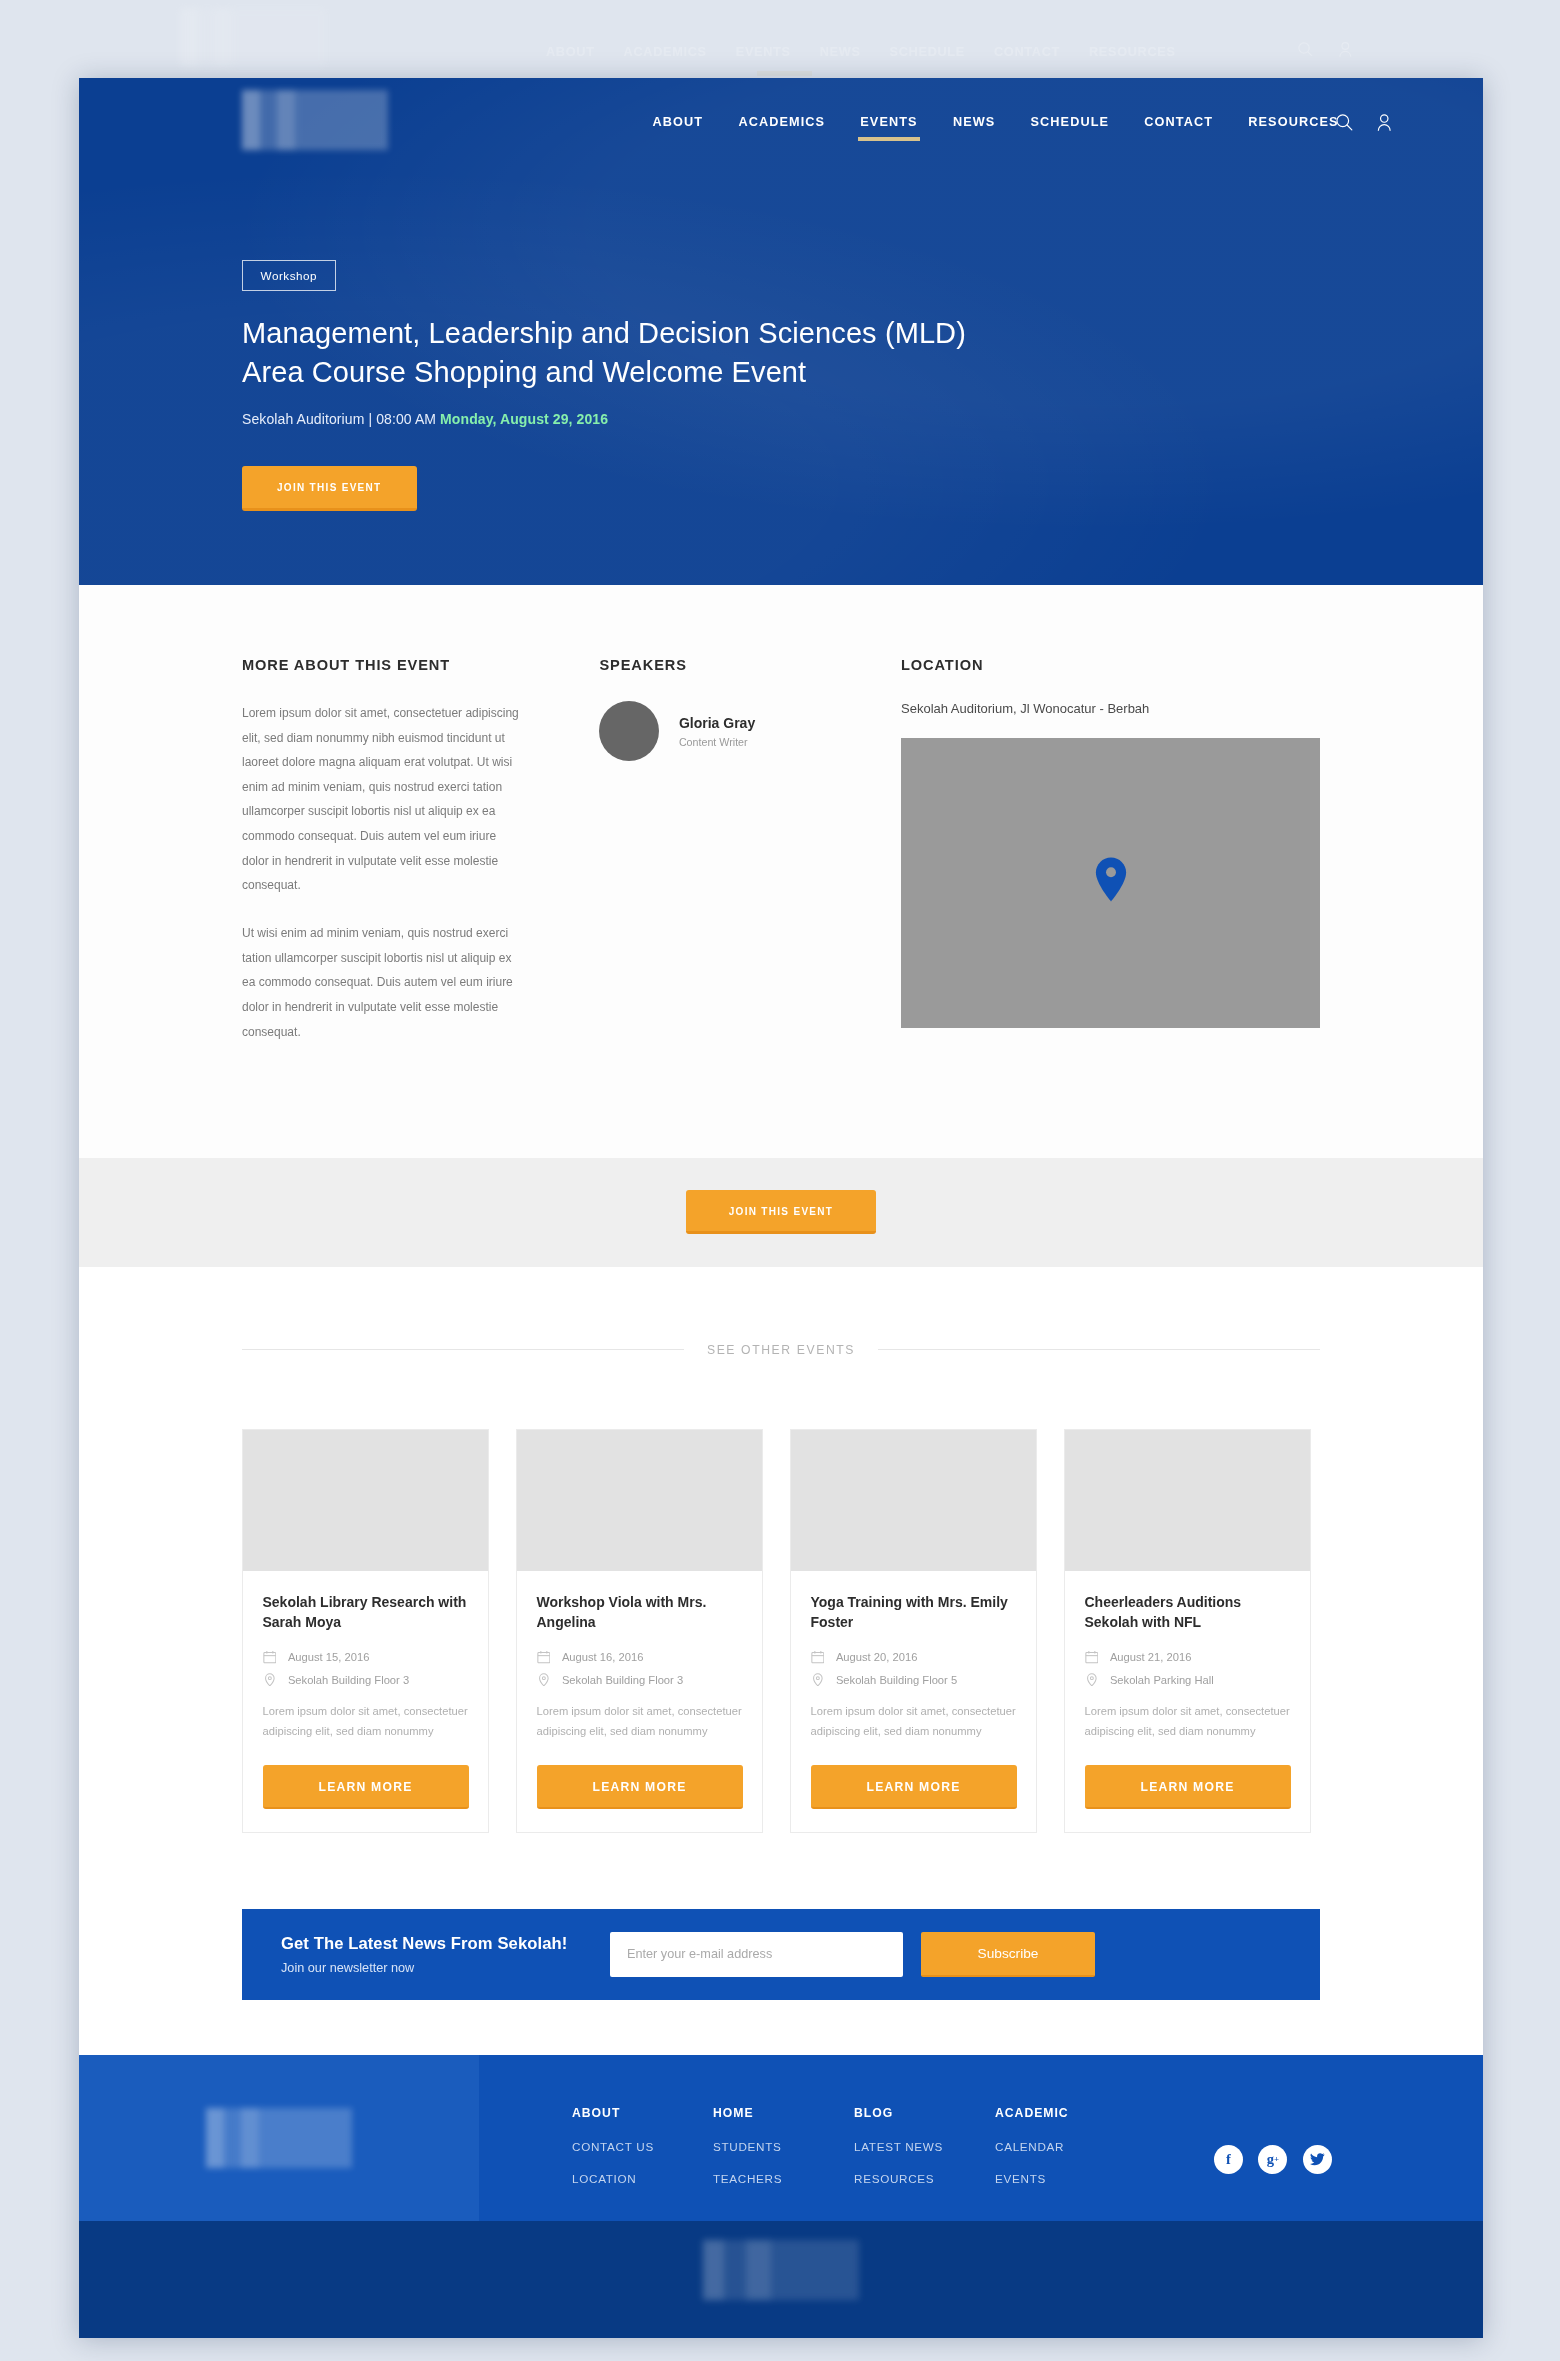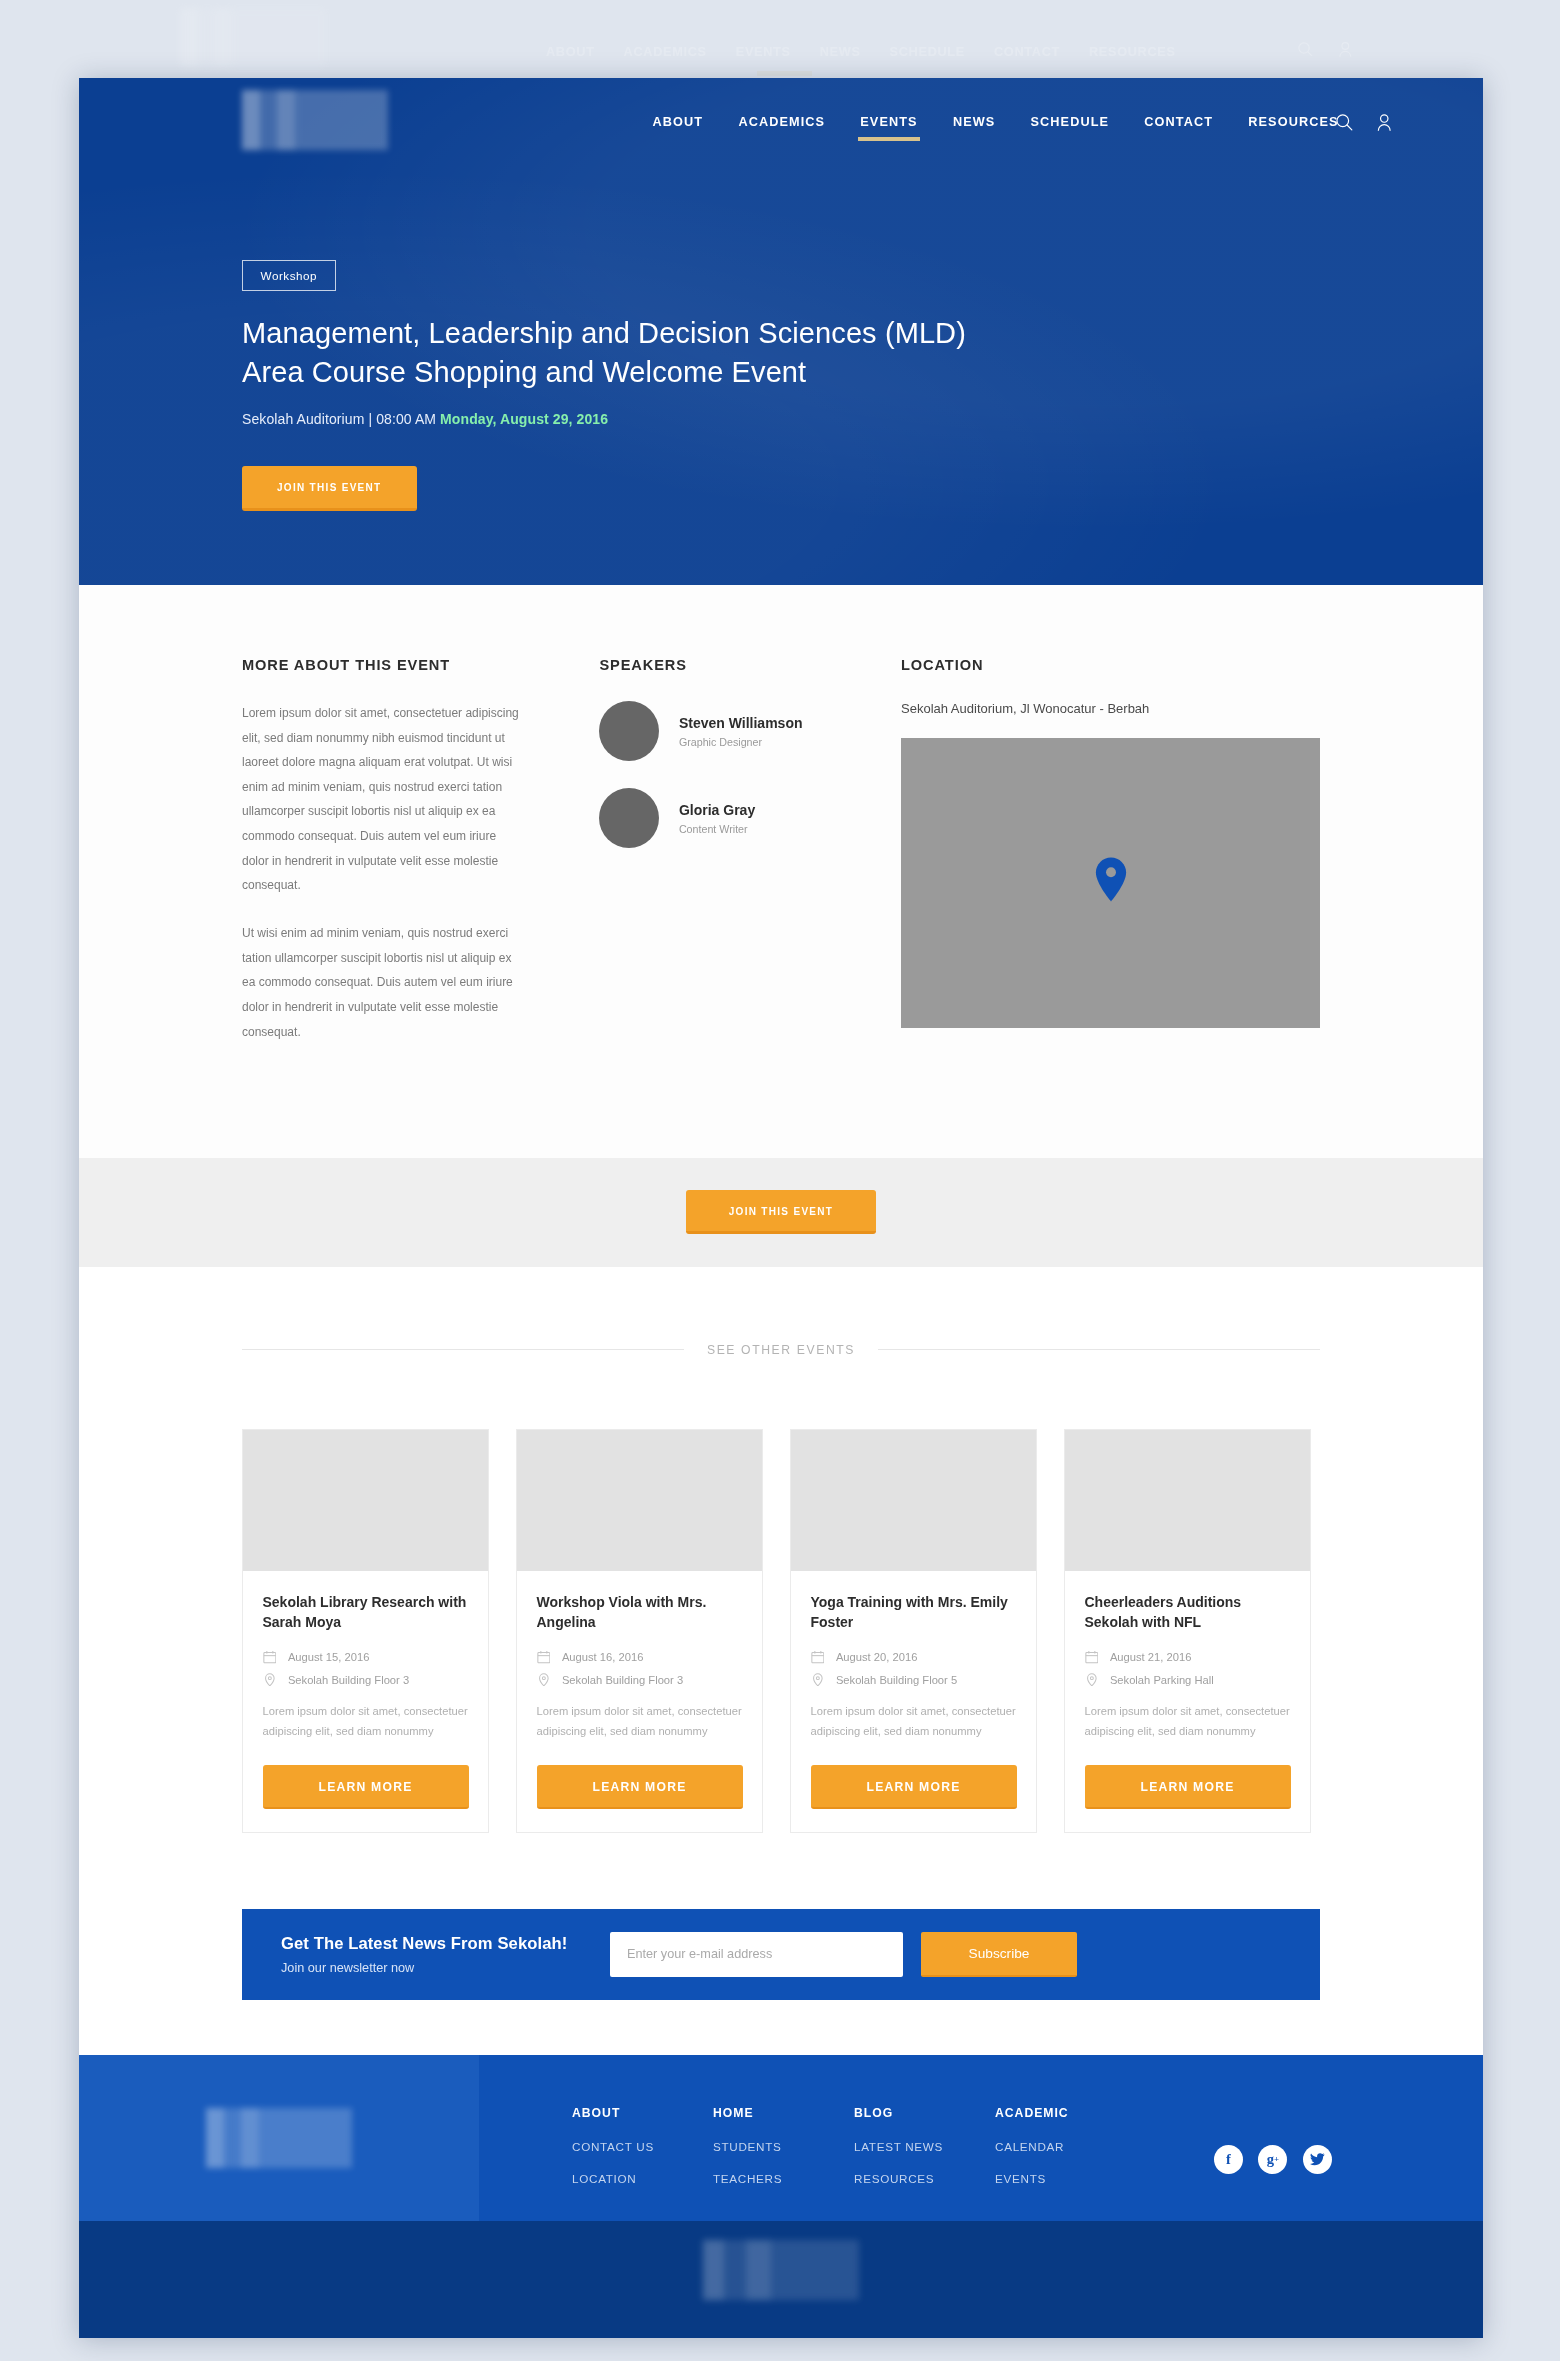--- a/index.html
+++ b/index.html
@@ -287,21 +287,21 @@
     width: 293px; height: 45px;
     border: none; border-radius: 2px;
     background: #fff;
     padding: 0 16.6px;
     font-size: 12.7px; color: #3a3a3a;
     font-family: inherit;
   }
   .nl-input::placeholder { color: #aaaaaa; }
   .nl-btn {
     margin-left: 17.6px;
-    width: 156px; height: 45px;
+    width: 174px; height: 45px;
     background: #f4a32a;
     border: none; border-bottom: 2.9px solid #e8911b;
     border-radius: 2px;
     color: #fff; font-size: 13.7px; font-weight: 400;
     cursor: pointer; font-family: inherit;
   }
 
   
   .footer { position: relative; background: #0f51b5; height: 166px; display: flex; }
   .footer-logo-block {
@@ -459,27 +459,20 @@
         <p class="about-p">Lorem ipsum dolor sit amet, consectetuer adipiscing elit, sed diam nonummy nibh euismod tincidunt ut laoreet dolore magna aliquam erat volutpat. Ut wisi enim ad minim veniam, quis nostrud exerci tation ullamcorper suscipit lobortis nisl ut aliquip ex ea commodo consequat. Duis autem vel eum iriure dolor in hendrerit in vulputate velit esse molestie consequat.</p>
         <p class="about-p">Ut wisi enim ad minim veniam, quis nostrud exerci tation ullamcorper suscipit lobortis nisl ut aliquip ex ea commodo consequat. Duis autem vel eum iriure dolor in hendrerit in vulputate velit esse molestie consequat.</p>
       </div>
 
       <div class="col-speakers">
         <div class="sec-title">SPEAKERS</div>
 
         <div class="speaker">
           <div class="avatar"></div>
           <div>
-            <div class="sp-name">Steven Williamson</div>
-            <div class="sp-role">Graphic Designer</div>
-          </div>
-        </div>
-        <div class="speaker">
-          <div class="avatar"></div>
-          <div>
             <div class="sp-name">Gloria Gray</div>
             <div class="sp-role">Content Writer</div>
           </div>
         </div>
       </div>
 
       <div class="col-location">
         <div class="sec-title">LOCATION</div>
         <div class="loc-address">Sekolah Auditorium, Jl Wonocatur - Berbah</div>
         <div class="map">

